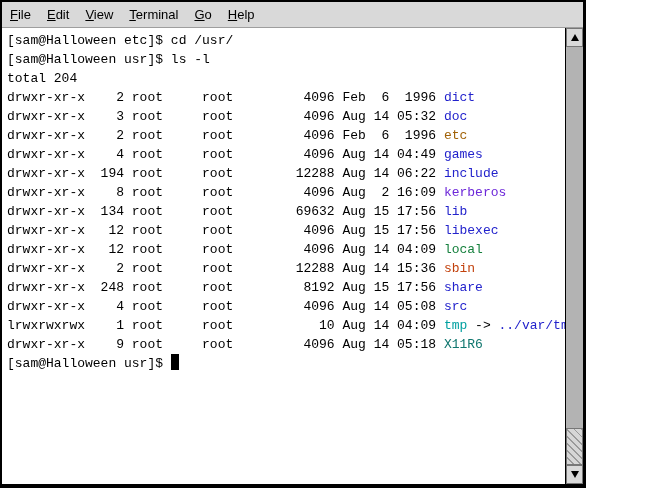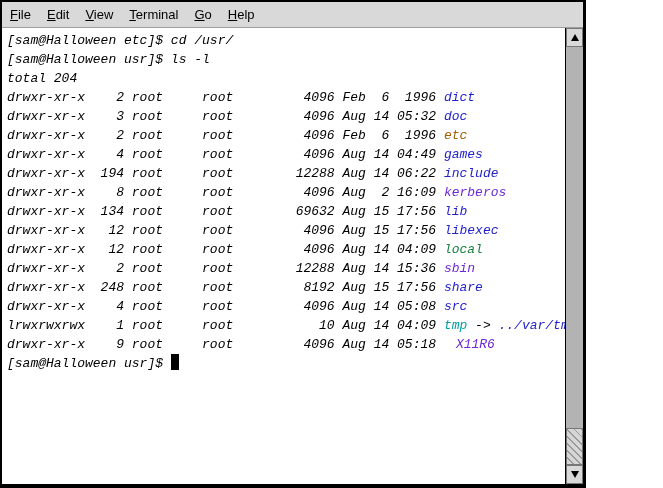--- a/index.html
+++ b/index.html
@@ -24,21 +24,21 @@
   .main { flex: 1; display: flex; min-height: 0; }
   .screen {
     flex: 1;
     background: #ffffff;
     padding: 3px 0 0 5px;
     font-family: "Liberation Mono", "DejaVu Sans Mono", monospace;
     font-size: 13px; line-height: 19px;
     color: #000;
     overflow: hidden;
   }
-  .line { white-space: pre; height: 19px; font-style: italic; }
+  .line { white-space: pre; height: 19px; }
   .cursor {
     display: inline-block;
     width: 8px; height: 16px;
     background: #000;
     vertical-align: -3px;
   }
   .scrollbar {
     flex: 0 0 18px;
     border-left: 1px solid #000;
     background: #b3b3b3;
@@ -87,25 +87,25 @@
         <div class="line">total 204</div>
         <div class="line">drwxr-xr-x    2 root     root         4096 Feb  6  1996 <span style="color: rgb(34, 34, 204);">dict</span></div>
         <div class="line">drwxr-xr-x    3 root     root         4096 Aug 14 05:32 <span style="color: rgb(34, 34, 204);">doc</span></div>
         <div class="line">drwxr-xr-x    2 root     root         4096 Feb  6  1996 <span style="color: #a16207;">etc</span></div>
         <div class="line">drwxr-xr-x    4 root     root         4096 Aug 14 04:49 <span style="color: rgb(34, 34, 204);">games</span></div>
         <div class="line">drwxr-xr-x  194 root     root        12288 Aug 14 06:22 <span style="color: rgb(34, 34, 204);">include</span></div>
         <div class="line">drwxr-xr-x    8 root     root         4096 Aug  2 16:09 <span style="color: #6d28d9;">kerberos</span></div>
         <div class="line">drwxr-xr-x  134 root     root        69632 Aug 15 17:56 <span style="color: rgb(34, 34, 204);">lib</span></div>
         <div class="line">drwxr-xr-x   12 root     root         4096 Aug 15 17:56 <span style="color: rgb(34, 34, 204);">libexec</span></div>
         <div class="line">drwxr-xr-x   12 root     root         4096 Aug 14 04:09 <span style="color: #15803d;">local</span></div>
-        <div class="line">drwxr-xr-x    2 root     root        12288 Aug 14 15:36 <span style="color: #6d28d9;">sbin</span></div>
+        <div class="line">drwxr-xr-x    2 root     root        12288 Aug 14 15:36 <span style="color: #c2410c;">sbin</span></div>
         <div class="line">drwxr-xr-x  248 root     root         8192 Aug 15 17:56 <span style="color: rgb(34, 34, 204);">share</span></div>
         <div class="line">drwxr-xr-x    4 root     root         4096 Aug 14 05:08 <span style="color: rgb(34, 34, 204);">src</span></div>
         <div class="line">lrwxrwxrwx    1 root     root           10 Aug 14 04:09 <span style="color: rgb(0, 160, 160);">tmp</span> -&gt; <span style="color: rgb(34, 34, 204);">../var/tmp</span></div>
-        <div class="line">drwxr-xr-x    9 root     root         4096 Aug 14 05:18 <span style="color: #6d28d9; margin-left: 12px;">X11R6</span></div>
+        <div class="line">drwxr-xr-x    9 root     root         4096 Aug 14 05:18 <span style="color: #0f766e;">X11R6</span></div>
         <div class="line">[sam@Halloween usr]$ <span class="cursor" style="background: rgb(0, 0, 0);"></span></div>
       </div>
     <div class="scrollbar">
       <div class="sb-btn">
         <span class="arrow-up"></span>
       </div>
       <div class="sb-trough">
         <div class="sb-thumb"></div>
       </div>
       <div class="sb-btn">

